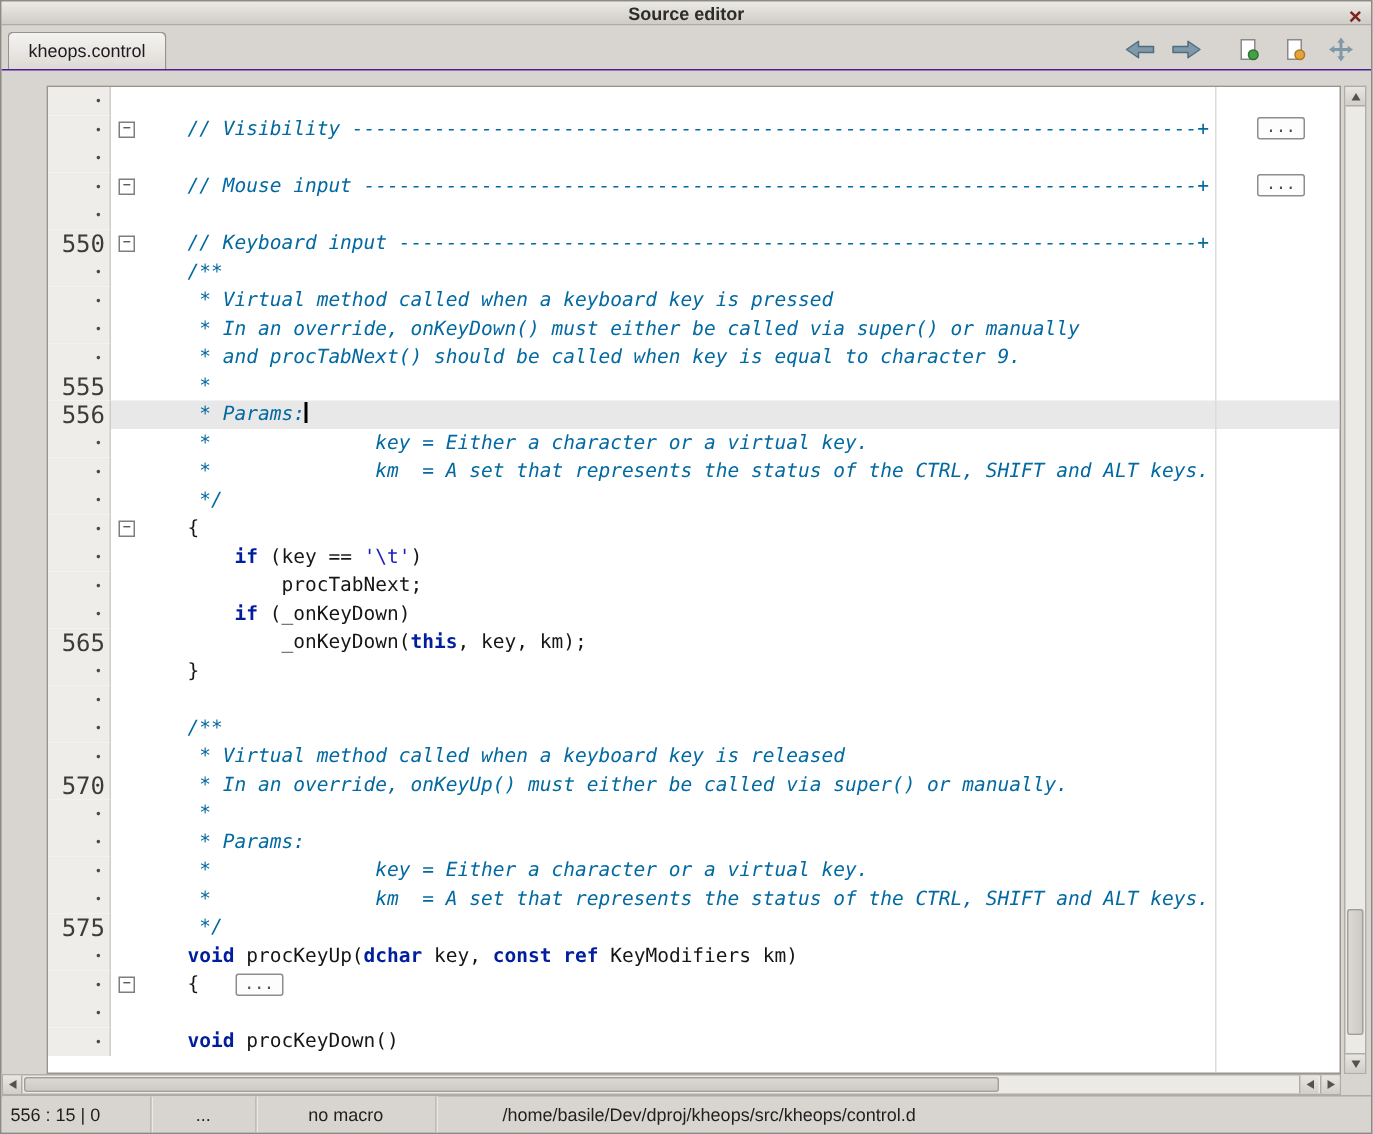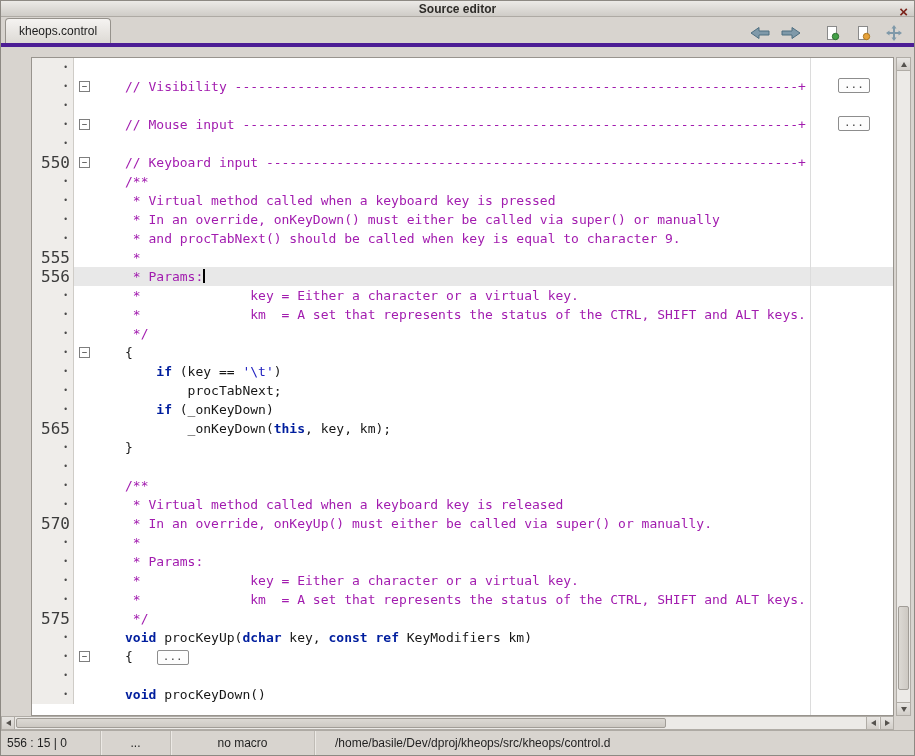--- a/index.html
+++ b/index.html
@@ -26,21 +26,21 @@
   .close {
     position: absolute; right: 6px; top: 0; height: 20px;
     display: flex; align-items: center;
     font-size: 15px; font-weight: bold; color: #7c241b;
   }
 
   
   .tabbar {
     height: 30px; position: relative;
     display: flex; align-items: flex-end; padding-left: 4px;
-    background: #d8d4cf; border-bottom: 4px solid #4c1d95;
+    background: #d8d4cf; border-bottom: 1px solid #4c1d95;
   }
   .tab {
     height: 25px; padding: 0 13px;
     display: flex; align-items: center;
     background: linear-gradient(#f5f3f1, #dddad5);
     border: 1px solid #96928c; border-bottom: none;
     border-radius: 4px 4px 0 0;
     font-size: 12px; color: #1c1c1c;
   }
   .toolbar { position: absolute; right: 8px; top: 5px; display: flex; align-items: center; gap: 7px; }
@@ -62,21 +62,21 @@
   }
   .gut.dot { font-size: 8px; color: #4a4a4a; padding-right: 5px; line-height: 19px; }
   .fold-col { flex: 0 0 22px; position: relative; }
   .fold-box {
     position: absolute; left: 5px; top: 4px; width: 11px; height: 11px;
     border: 1px solid #7e7e7e; background: #ffffff;
     font-size: 9px; line-height: 9px; text-align: center; color: #333;
   }
   .code { flex: 1 1 auto; white-space: pre; padding-left: 29px; color: #161616; position: relative; }
   .ed-row.cur .fold-col, .ed-row.cur .code { background: #e8e8e8; }
-  .tok-c { color: #a21caf; }
+  .tok-c { color: #0369a1; font-style: italic; }
   .tok-k { color: #001e9e; font-weight: bold; }
   .tok-s { color: #2020c0; }
   .tok-p { color: #161616; }
   .caret-bar { display: inline-block; width: 2px; height: 14px; background: #000; margin-bottom: -2px; }
   .fold-ellipsis {
     border: 1px solid #8d8d8d; background: #fdfdfd; color: #4c4c4c;
     font-size: 11px; line-height: 12px; padding: 0 5px 1px; border-radius: 2px;
     font-family: "DejaVu Sans Mono", monospace;
   }
   .fold-ellipsis.right { position: absolute; left: 806px; top: 1px; }
@@ -128,22 +128,22 @@
     background: #d8d4cf; border-top: 1px solid #aeaaa4;
     display: flex; align-items: stretch;
     font-size: 12px; color: #1f1f1f;
   }
   .sb-cell {
     display: flex; align-items: center; padding: 0 6px;
     border-right: 1px solid #bfbbb5; box-shadow: 1px 0 0 0 #ece9e5;
   }
   .sb-pos { width: 100px; }
   .sb-dots { width: 70px; justify-content: center; }
-  .sb-macro { width: 144px; justify-content: center; }
-  .sb-path { flex: 1; padding-left: 20px; border-right: none; box-shadow: none; }
+  .sb-macro { width: 120px; justify-content: center; }
+  .sb-path { flex: 1; padding-left: 44px; border-right: none; box-shadow: none; }
 </style>
 </head>
 <body>
 
 <div class="window">
 
   <div class="titlebar">
     <span class="title">Source editor</span>
     <span class="close">×</span>
   </div>

